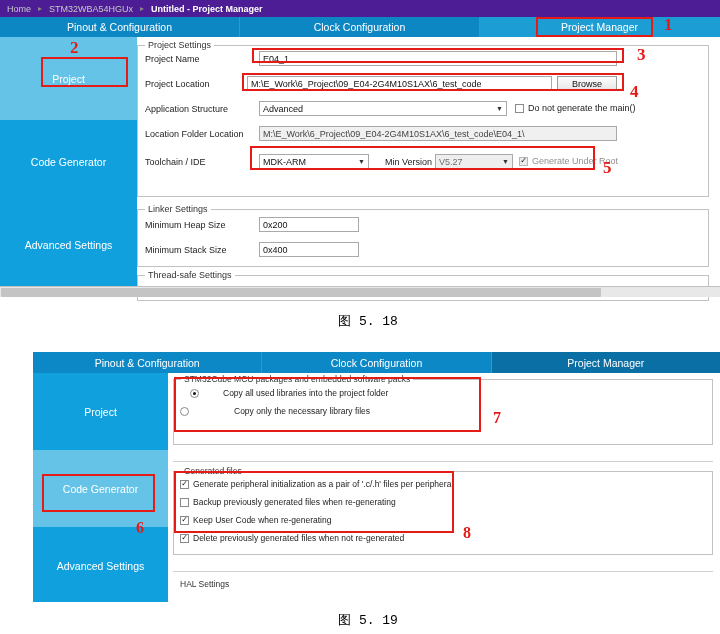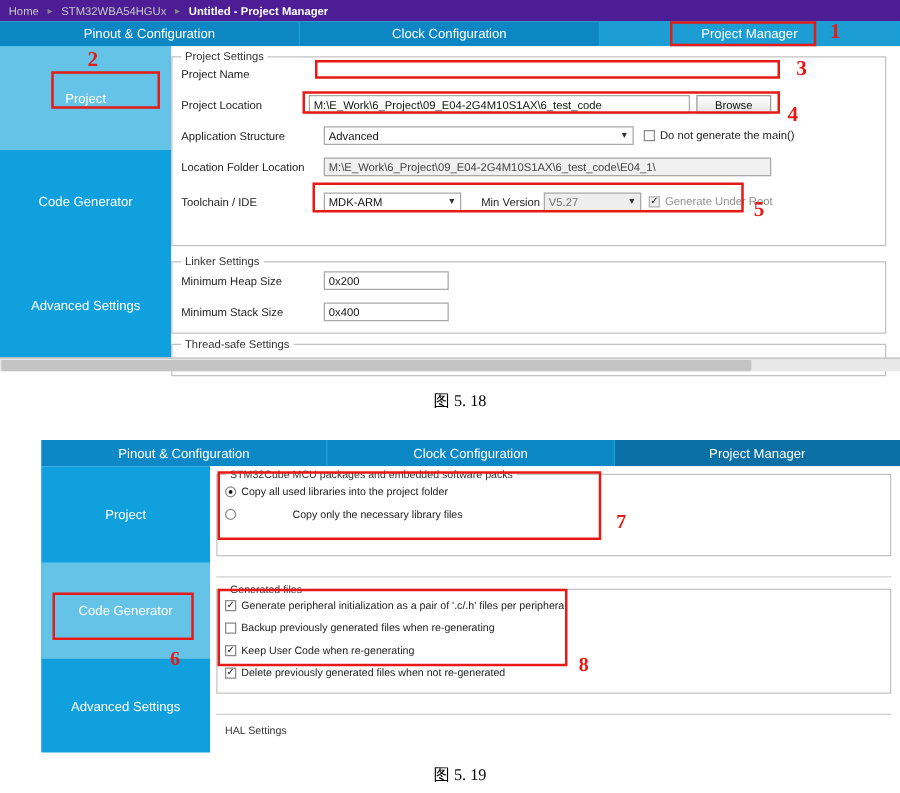--- a/index.html
+++ b/index.html
@@ -111,21 +111,21 @@
     pointer-events: none;
   }
   .num {
     position: absolute; color: #e41b17; font-weight: bold;
     font-family: "Liberation Serif", serif;
   }
 
   
   .caption {
     position: absolute; width: 720px; text-align: center;
-    font-family: Liberation Serif, serif; font-size: 13px; color: #000; padding-left: 16px;
+    font-family: Liberation Mono, monospace; font-size: 13px; color: #000; padding-left: 16px;
   }
 
   
   .fig2 { position: absolute; left: 33px; top: 352px; width: 687px; height: 250px; }
   .f2tabbar {
     position: absolute; left: 0; top: 0; width: 687px; height: 21px;
     background: #0d88c6; display: flex;
   }
   .f2tab {
     flex: 1; height: 21px; color: #ffffff; font-size: 10.5px;
@@ -181,20 +181,21 @@
       <div class="navitem n3">Advanced Settings</div>
     </div>
 
     <div class="content1">
 
       <div class="grp" style="left:0px; top:8px; width:572px; height:152px;">
         <span class="grp-lbl">Project Settings</span>
       </div>
 
       <span class="lbl" style="left:8px; top:17px;">Project Name</span>
+      <div class="tb" style="left:122px; top:14px; width:358px;">E04_1</div>
 
       <span class="lbl" style="left:8px; top:42px;">Project Location</span>
       <div class="tb" style="left:110px; top:39px; width:305px;">M:\E_Work\6_Project\09_E04-2G4M10S1AX\6_test_code</div>
       <div class="btn" style="left:420px; top:39px; width:60px;">Browse</div>
 
       <span class="lbl" style="left:8px; top:67px;">Application Structure</span>
       <div class="combo" style="left:122px; top:64px; width:248px;">
         <span>Advanced</span>
         <span class="arrow">▼</span>
       </div>
@@ -269,21 +270,21 @@
       <div class="f2navitem">Project</div>
       <div class="f2navitem a">Code Generator</div>
       <div class="f2navitem">Advanced Settings</div>
     </div>
 
     <div class="f2content">
 
       <div class="f2grp" style="left:5px; top:6px; width:540px; height:66px;">
         <span class="f2lbl">STM32Cube MCU packages and embedded software packs</span>
       </div>
-      <span class="opt" style="left:12px; top:15px;">
+      <span class="opt" style="left:22px; top:15px;gap:20px;">
         <span class="rad on"></span>
         <span>Copy all used libraries into the project folder</span>
       </span>
       <span class="opt" style="left:12px; top:33px;gap:41px;">
         <span class="rad"></span>
         <span>Copy only the necessary library files</span>
       </span>
 
       <div class="sep" style="left:5px; top:88px; width:540px;"></div>
 

